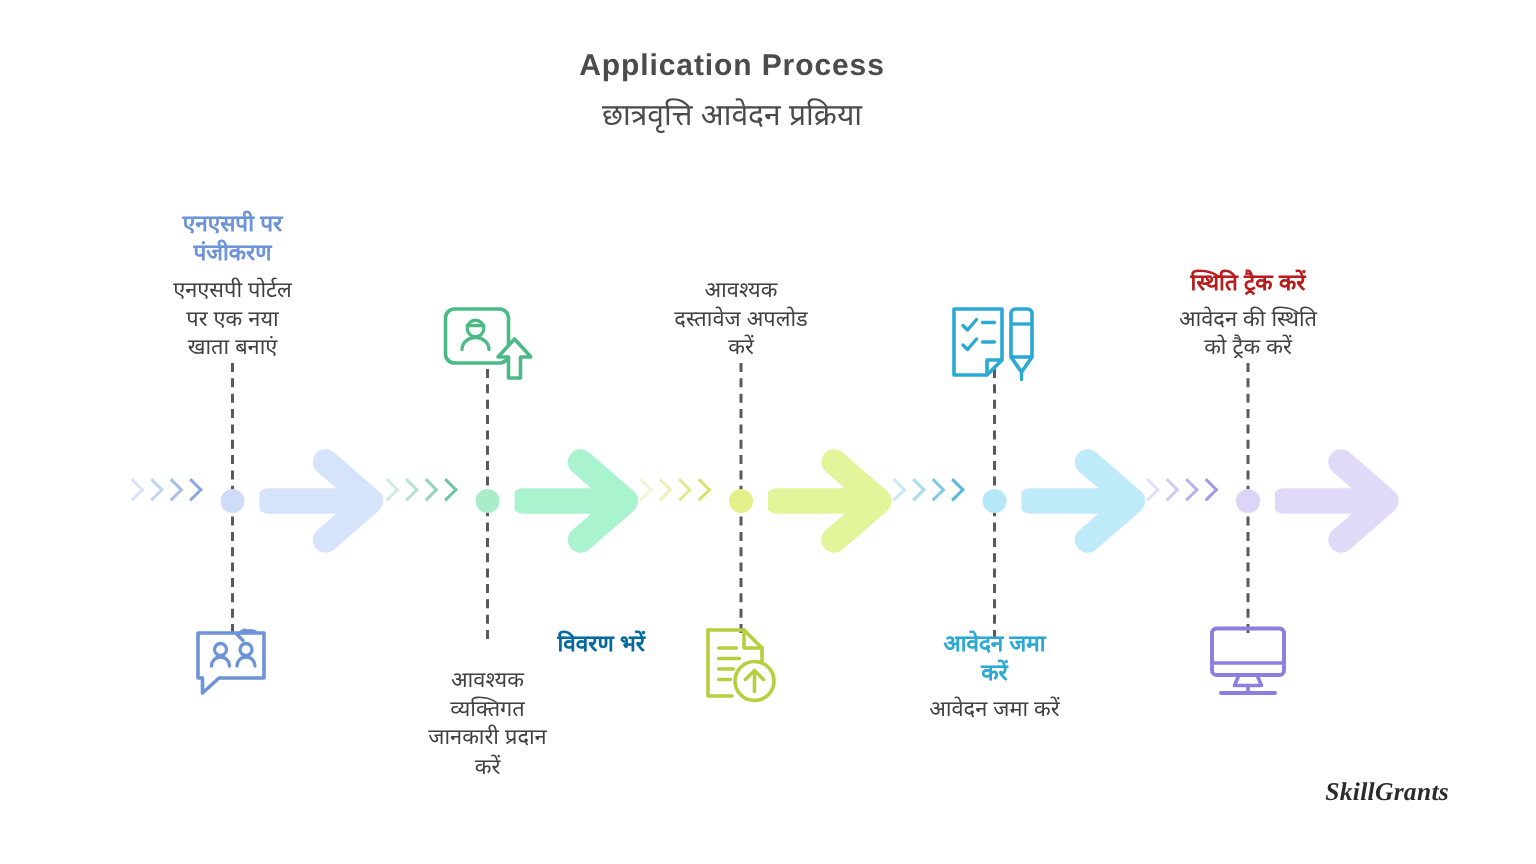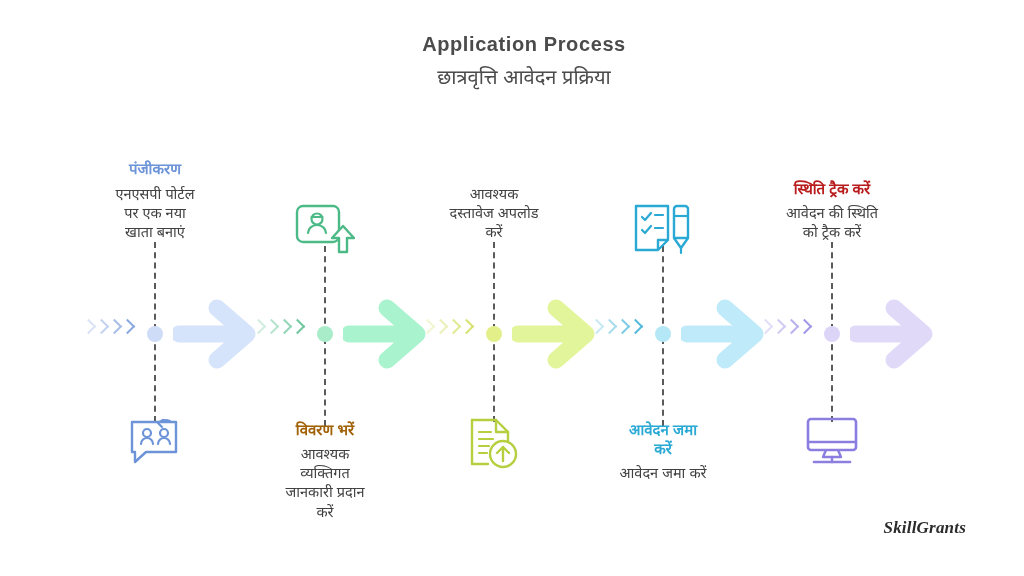--- a/index.html
+++ b/index.html
@@ -16,21 +16,20 @@
     color: #4a4a4a;
   }
 
   
   .title-block {
     position: absolute;
     top: 32px;
     left: 0;
     width: 976px;
     text-align: center;
-    padding-left: 36px;
   }
   .title-en {
     font-size: 20px;
     font-weight: bold;
     color: #4b4b4b;
     letter-spacing: 0.6px;
     line-height: 1.25;
   }
   .title-hi {
     font-size: 20px;
@@ -172,20 +171,21 @@
     </div>
     <div class="node" style="background:#cfdcf7;"></div>
     <div class="bigarrow">
       <svg viewBox="0 0 90 84">
         <path d="M6 42 H52 M44 16 L74 42 L44 68" fill="none" stroke="#d6e4fb" stroke-width="17" stroke-linecap="round" stroke-linejoin="round"></path>
       </svg>
     </div>
 
     <div class="label above" style="bottom:92px;">
       <div class="lbl-head" style="color:#6d94d8;">
+        <div>एनएसपी पर</div>
         <div>पंजीकरण</div>
       </div>
       <div class="lbl-body">
         <div>एनएसपी पोर्टल</div>
         <div>पर एक नया</div>
         <div>खाता बनाएं</div>
       </div>
     </div>
 
     <div class="icon-wrap" style="top:82px;">
@@ -219,21 +219,21 @@
       <svg width="60" height="54" viewBox="0 0 60 54">
         <path d="M8 4 h30 a6 6 0 0 1 6 6 v24 a6 6 0 0 1 -6 6 h-30 a6 6 0 0 1 -6 -6 v-24 a6 6 0 0 1 6 -6 z" fill="none" stroke="#4cba86" stroke-width="2.4"></path>
         <circle cx="22" cy="17" r="5.5" fill="none" stroke="#4cba86" stroke-width="2.2"></circle>
         <path d="M16.5 15 h11" stroke="#4cba86" stroke-width="2.2" stroke-linecap="round"></path>
         <path d="M13 31 a9 8 0 0 1 18 0" fill="none" stroke="#4cba86" stroke-width="2.2" stroke-linecap="round"></path>
         <path d="M44 50 v-14 h-7 l11 -12 l11 12 h-7 v14 z" fill="#ffffff" stroke="#4cba86" stroke-width="2.4" stroke-linejoin="round"></path>
       </svg>
     </div>
 
     <div class="label below" style="top:86px;">
-      <div class="lbl-head" style="color:#a16207;">
+      <div class="lbl-head" style="color:#0369a1;text-align:right;">
         <div>विवरण भरें</div>
       </div>
       <div class="lbl-body">
         <div>आवश्यक</div>
         <div>व्यक्तिगत</div>
         <div>जानकारी प्रदान</div>
         <div>करें</div>
       </div>
     </div>
   </div>

